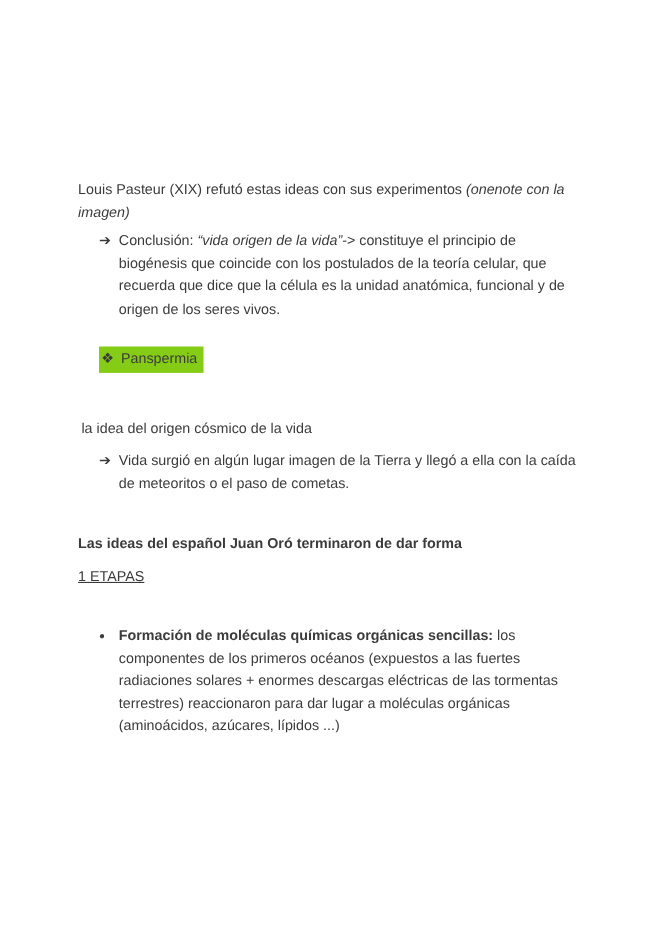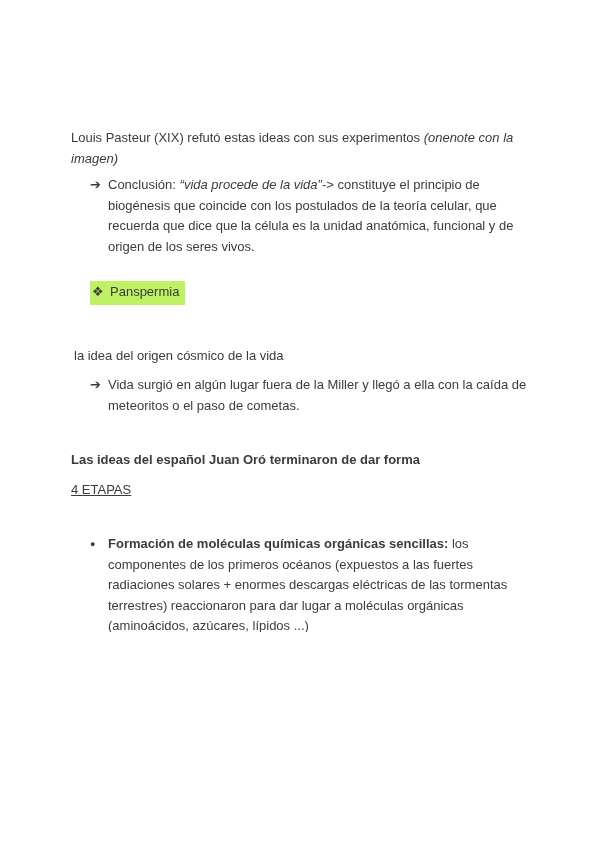--- a/index.html
+++ b/index.html
@@ -12,40 +12,41 @@
     box-sizing: border-box;
     width: 600px;
     height: 632px;
     background: #ffffff;
     padding: 128px 70px 0 71px;
     font-family: "Liberation Sans", "DejaVu Sans", sans-serif;
     font-size: 13px;
     line-height: 20.5px;
     color: #3b3b3b;
     overflow: hidden;
+    margin-top: 34px;
   }
   .it { font-style: italic; }
   .bd { font-weight: bold; }
   .ul { text-decoration: underline; }
 
   
   .bullet-row { display: flex; }
   .bullet-row .marker {
     flex: 0 0 18px;
     margin-left: 19px;
   }
   .bullet-row .btext { flex: 1; }
   .bullet-row.sub .marker { margin-left: 55px; }
   .marker.disc { font-size: 9px; }
 
   
   .heading { margin-left: 19px; }
   .hl {
     display: inline-block;
-    background: #bef264;
+    background: #84cc16;
     padding: 1px 6px 2px 2px;
   }
   .hl .dia {
     display: inline-block;
     width: 18px;
   }
 
   
   .b-intro       { margin-top: 0; }
   .b-conclusion  { margin-top: 6px; }
@@ -62,40 +63,40 @@
 </style>
 </head>
 <body>
 
 <div class="page">
 
   <div class="b-intro"><span>Louis Pasteur (XIX) refutó estas ideas con sus experimentos </span><span class="it">(onenote con la imagen)</span></div>
 
   <div class="bullet-row b-conclusion">
     <span class="marker">➔</span>
-    <span class="btext"><span>Conclusión: </span><span class="it">“vida procede de la vida”</span><span>-&gt; constituye el principio de biogénesis que coincide con los postulados de la teoría celular, que recuerda que dice que la célula es la unidad anatómica, funcional y de origen de los seres vivos.</span></span>
+    <span class="btext"><span>Conclusión: </span><span class="it">“vida origen de la vida”</span><span>-&gt; constituye el principio de biogénesis que coincide con los postulados de la teoría celular, que recuerda que dice que la célula es la unidad anatómica, funcional y de origen de los seres vivos.</span></span>
   </div>
 
   <div class="heading b-h-pansperm">
     <span class="hl"><span class="dia">❖</span><span>Panspermia</span></span>
   </div>
 
   <div class="b-cosmic">la idea del origen cósmico de la vida</div>
 
   <div class="bullet-row b-vida">
     <span class="marker">➔</span>
-    <span class="btext">Vida surgió en algún lugar fuera de la Miller y llegó a ella con la caída de meteoritos o el paso de cometas.</span>
+    <span class="btext">Vida surgió en algún lugar imagen de la Tierra y llegó a ella con la caída de meteoritos o el paso de cometas.</span>
   </div>
 
 
 
 
   <div class="b-juanoro">Las ideas del español Juan Oró terminaron de dar forma</div>
 
-  <div class="b-etapas"><span class="ul">4 ETAPAS</span></div>
+  <div class="b-etapas"><span class="ul">1 ETAPAS</span></div>
 
   <div class="bullet-row b-formacion">
     <span class="marker disc">●</span>
     <span class="btext"><span class="bd">Formación de moléculas químicas orgánicas sencillas:</span><span> los componentes de los primeros océanos (expuestos a las fuertes radiaciones solares + enormes descargas eléctricas de las tormentas terrestres) reaccionaron para dar lugar a moléculas orgánicas (aminoácidos, azúcares, lípidos ...)</span></span>
   </div>
 
   <div class="bullet-row sub b-miller">
     <span class="marker">➔</span>
   </div>
 

